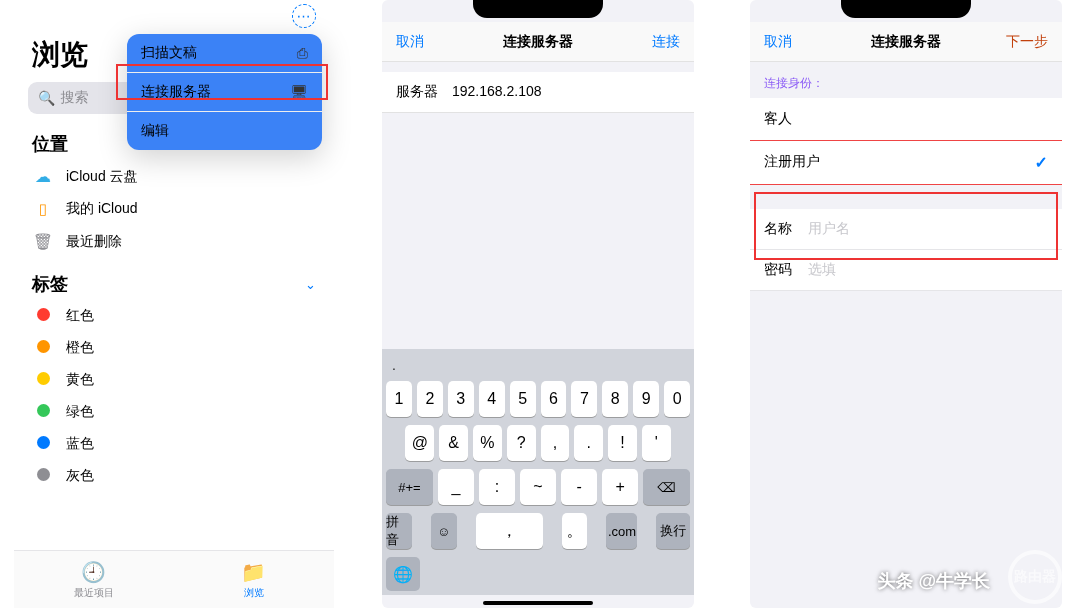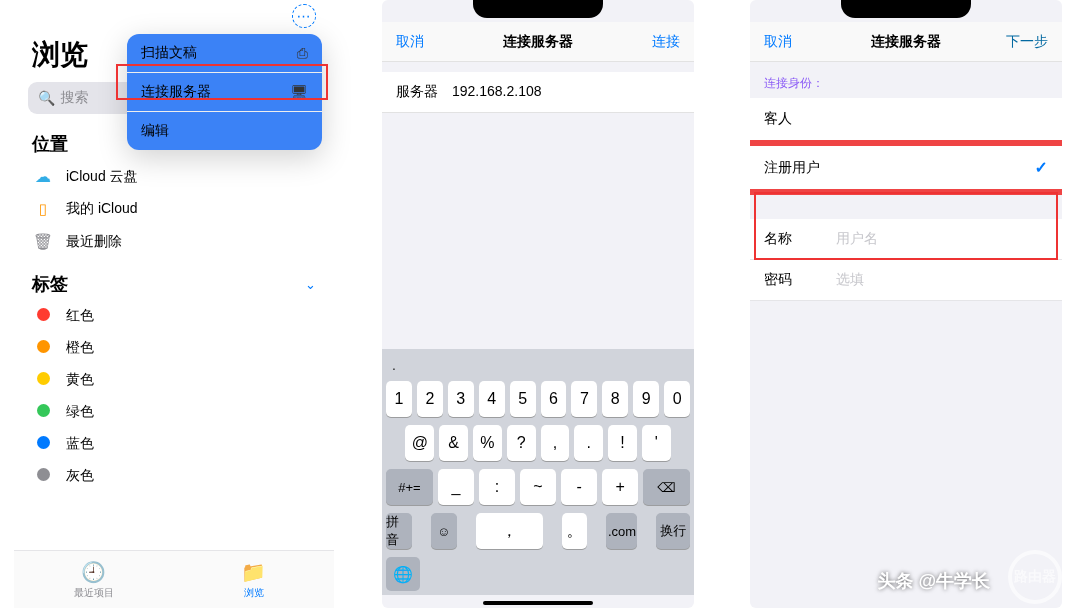--- a/index.html
+++ b/index.html
@@ -7,21 +7,21 @@
 
     .shot { position: absolute; background: #f2f2f7; border-radius: 6px; }
     .shot1 { left: 14px; top: 0; width: 320px; height: 608px; }
     .shot2 { left: 382px; top: 0; width: 312px; height: 608px; }
     .shot3 { left: 750px; top: 0; width: 312px; height: 608px; }
 
     .notch { position: absolute; top: 0; left: 50%; transform: translateX(-50%); width: 130px; height: 18px; background: #000; border-radius: 0 0 14px 14px; z-index: 20; }
 
     .nav { display: flex; justify-content: space-between; align-items: center; height: 40px; padding: 0 14px; background: #f9f9f9; border-bottom: 1px solid #e2e2e2; margin-top: 22px; position: relative; }
     .nav-btn { color: #007aff; font-size: 14px; }
-    .nav-btn.disabled { color: #0369a1; }
+    .nav-btn.disabled { color: #c2410c; }
     .nav-title { position: absolute; left: 50%; transform: translateX(-50%); font-weight: 600; font-size: 14px; }
 
     
     .more-circle { position: absolute; top: 4px; right: 18px; width: 24px; height: 24px; border: 1.5px dashed #007aff; border-radius: 50%; display: flex; align-items: center; justify-content: center; color: #007aff; font-size: 14px; letter-spacing: 1px; }
     .big-title { font-size: 28px; font-weight: 700; margin: 36px 0 0 18px; }
     .search { margin: 8px 14px 12px 14px; background: #e4e4ea; border-radius: 9px; height: 32px; display: flex; align-items: center; padding: 0 10px; color: #8e8e93; font-size: 14px; }
     .search .mag { margin-right: 5px; }
 
     .popover { position: absolute; top: 34px; right: 12px; width: 195px; background: #3b82f6; border-radius: 12px; box-shadow: 0 8px 30px rgba(0,0,0,.18); z-index: 10; overflow: hidden; }
     .pop-item { display: flex; justify-content: space-between; align-items: center; padding: 10px 14px; font-size: 14px; border-bottom: 1px solid #eee; }
@@ -51,25 +51,25 @@
     .key { flex: 1; height: 36px; background: #fff; border-radius: 5px; box-shadow: 0 1px 0 #888b; display: flex; align-items: center; justify-content: center; font-size: 16px; }
     .key.dark { background: #aeb3bd; font-size: 13px; }
     .key.wide { flex: 1.3; }
     .key.spacer { flex: 0.5; visibility: hidden; }
     .kb-bot { display: flex; gap: 19px; padding: 4px 4px 6px 4px; }
     .globe { width: 34px; height: 34px; background: #aeb3bd; border-radius: 5px; display: flex; align-items: center; justify-content: center; margin: 2px 4px 4px 4px; font-size: 16px; }
     .home-ind { position: absolute; bottom: 3px; left: 50%; transform: translateX(-50%); width: 110px; height: 4px; background: #000; border-radius: 3px; }
 
     
     .note-txt { font-size: 12px; color: #8b5cf6; padding: 13px 14px 6px 14px; }
-    .cell { background: #fff; padding: 12px 14px; font-size: 14px; border-bottom: 6px solid #ef4444; display: flex; justify-content: space-between; align-items: flex-end; }
+    .cell { background: #fff; padding: 12px 14px; font-size: 14px; border-bottom: 1px solid #ef4444; display: flex; justify-content: space-between; align-items: flex-start; }
     .chk { color: #007aff; font-size: 16px; font-weight: 700; }
     .field-cell { background: #fff; padding: 11px 14px; font-size: 14px; border-bottom: 1px solid #e5e5e8; display: flex; }
     .field-cell .lbl { width: 44px; }
-    .field-cell .ph { color: #c7c7cc; margin-left: 28px; }
+    .field-cell .ph { color: #c7c7cc; }
     .redbox3 { position: absolute; top: 192px; left: 4px; right: 4px; height: 68px; border: 2px solid #e33; pointer-events: none; }
 
     .watermark { position: absolute; right: 90px; bottom: 15px; color: #fff; font-size: 18px; font-weight: 600; text-shadow: 0 0 4px rgba(0,0,0,.6); z-index: 50; }
     .wm-circle { position: absolute; right: 18px; bottom: 4px; width: 54px; height: 54px; border: 4px solid rgba(255,255,255,.6); border-radius: 50%; display: flex; align-items: center; justify-content: center; color: rgba(255,255,255,.6); font-size: 14px; font-weight: 700; text-align: center; z-index: 50; }
   </style>
 </head>
 <body>
 
 <div class="shot shot1" style="background:#fff;">
   <div class="more-circle">⋯</div>

